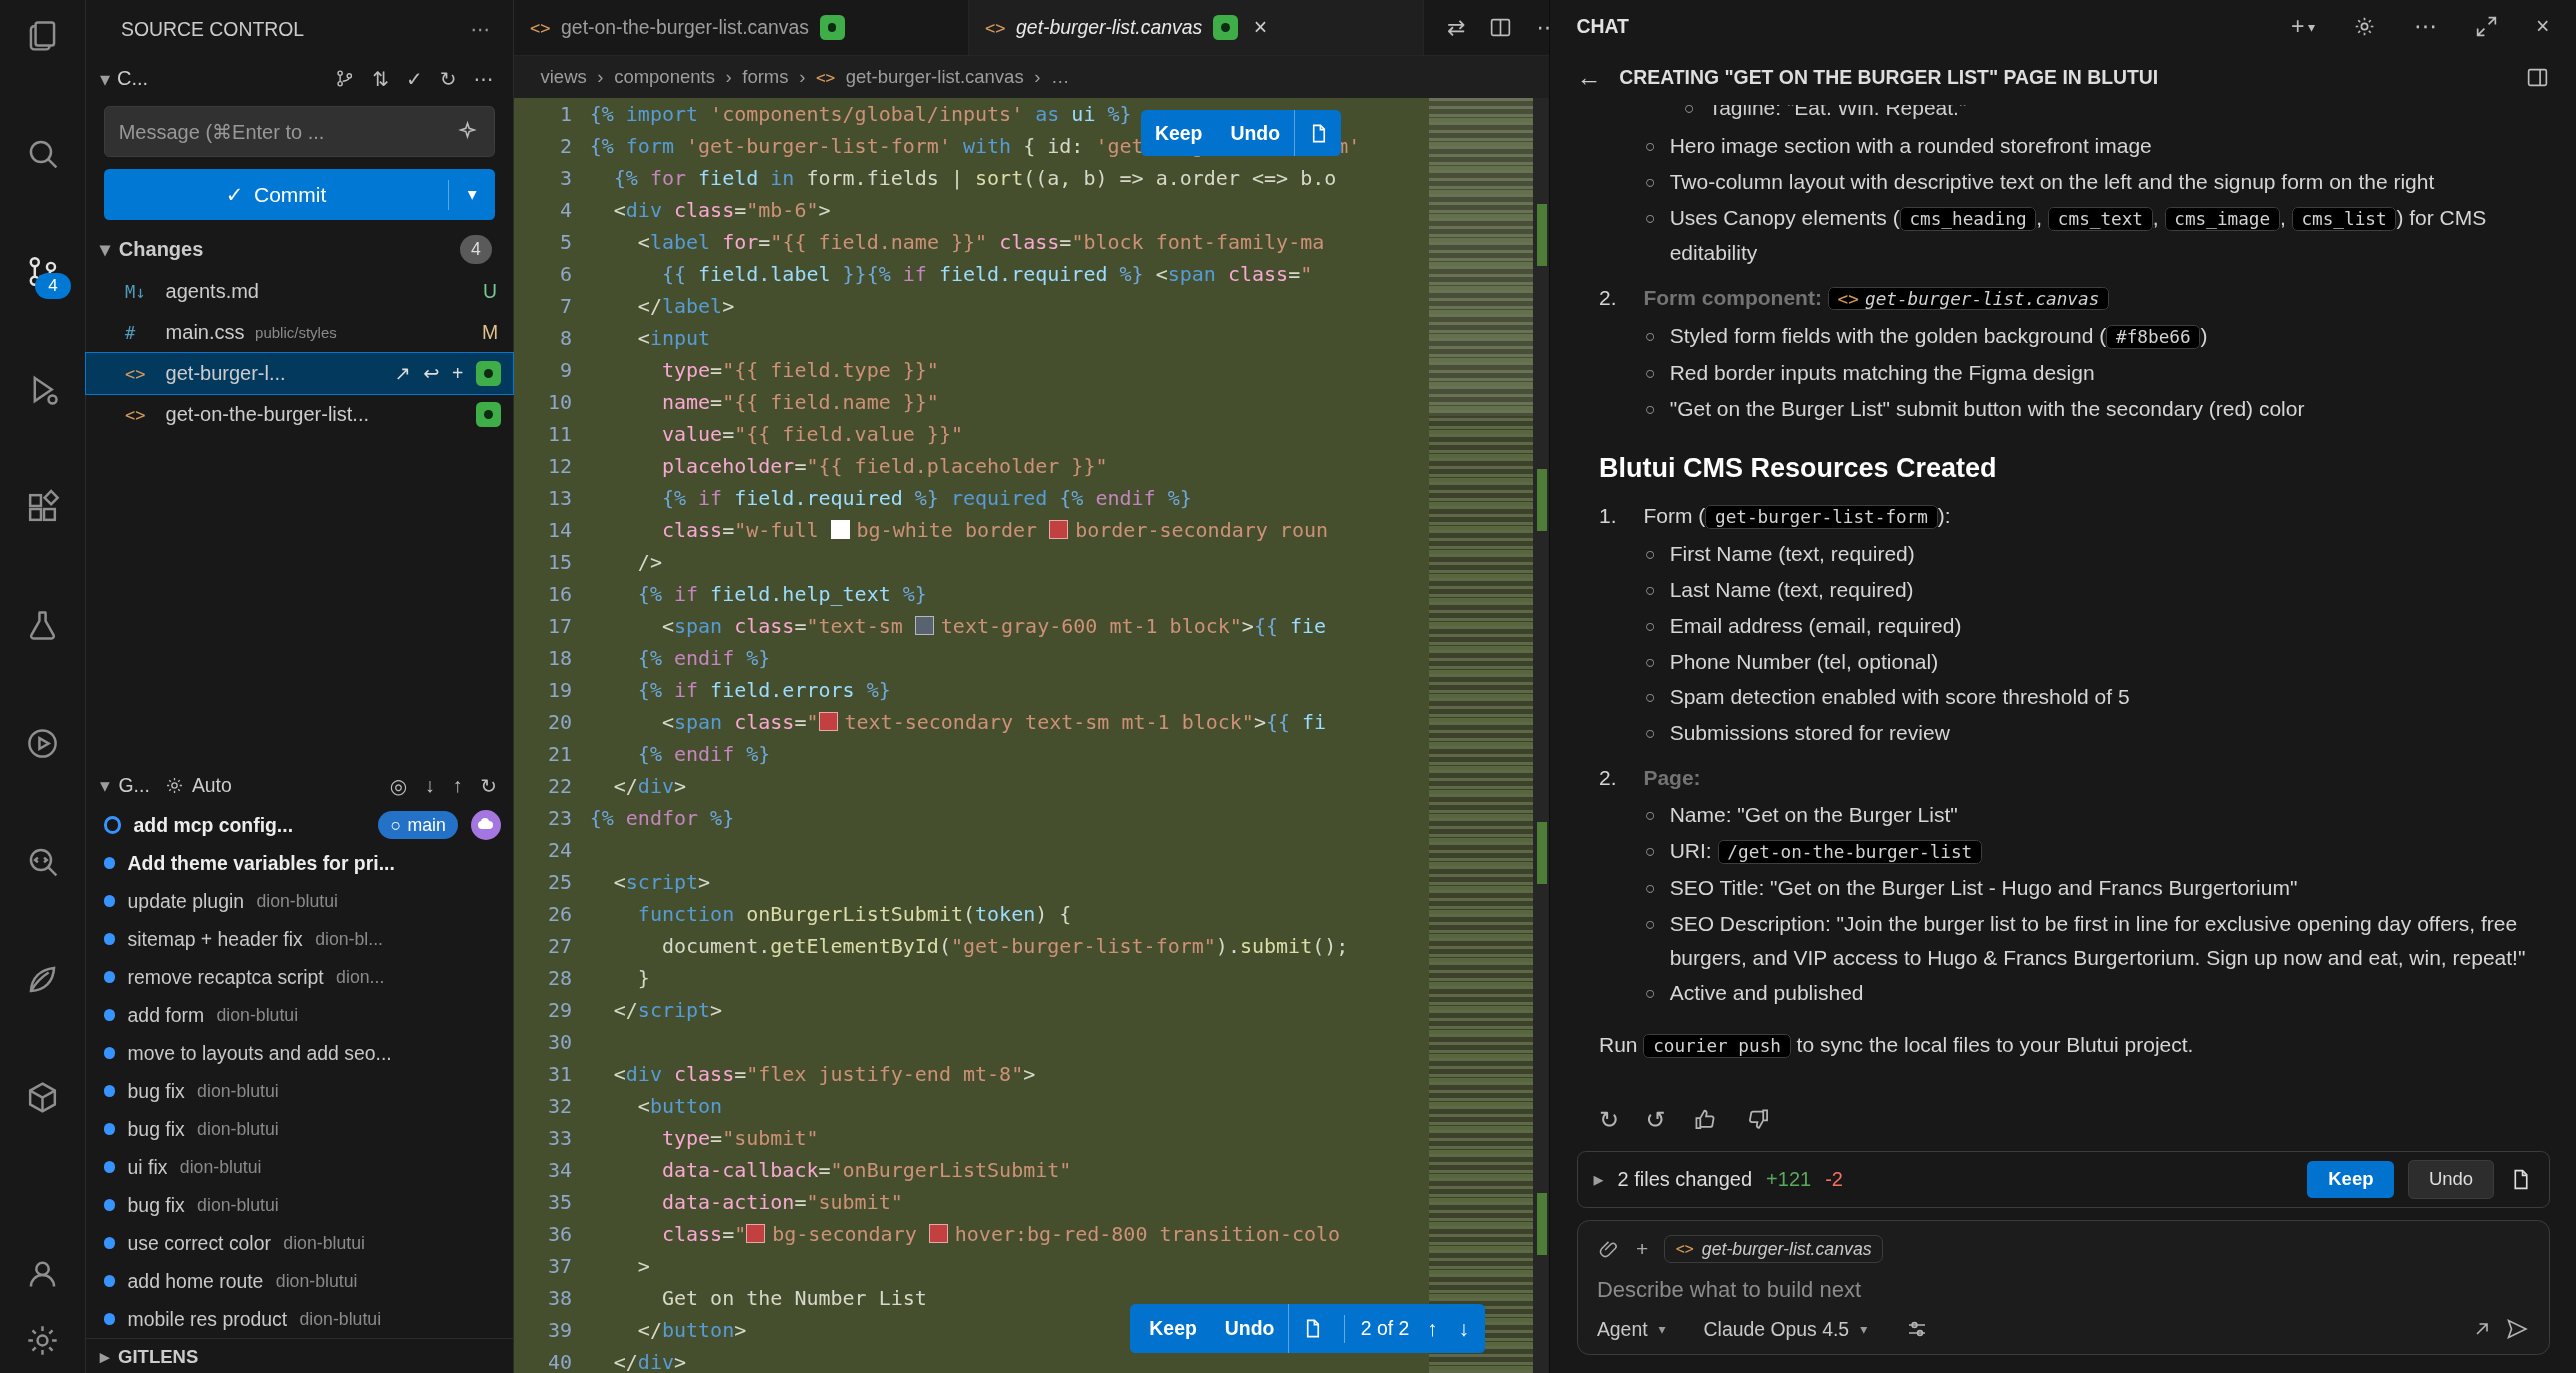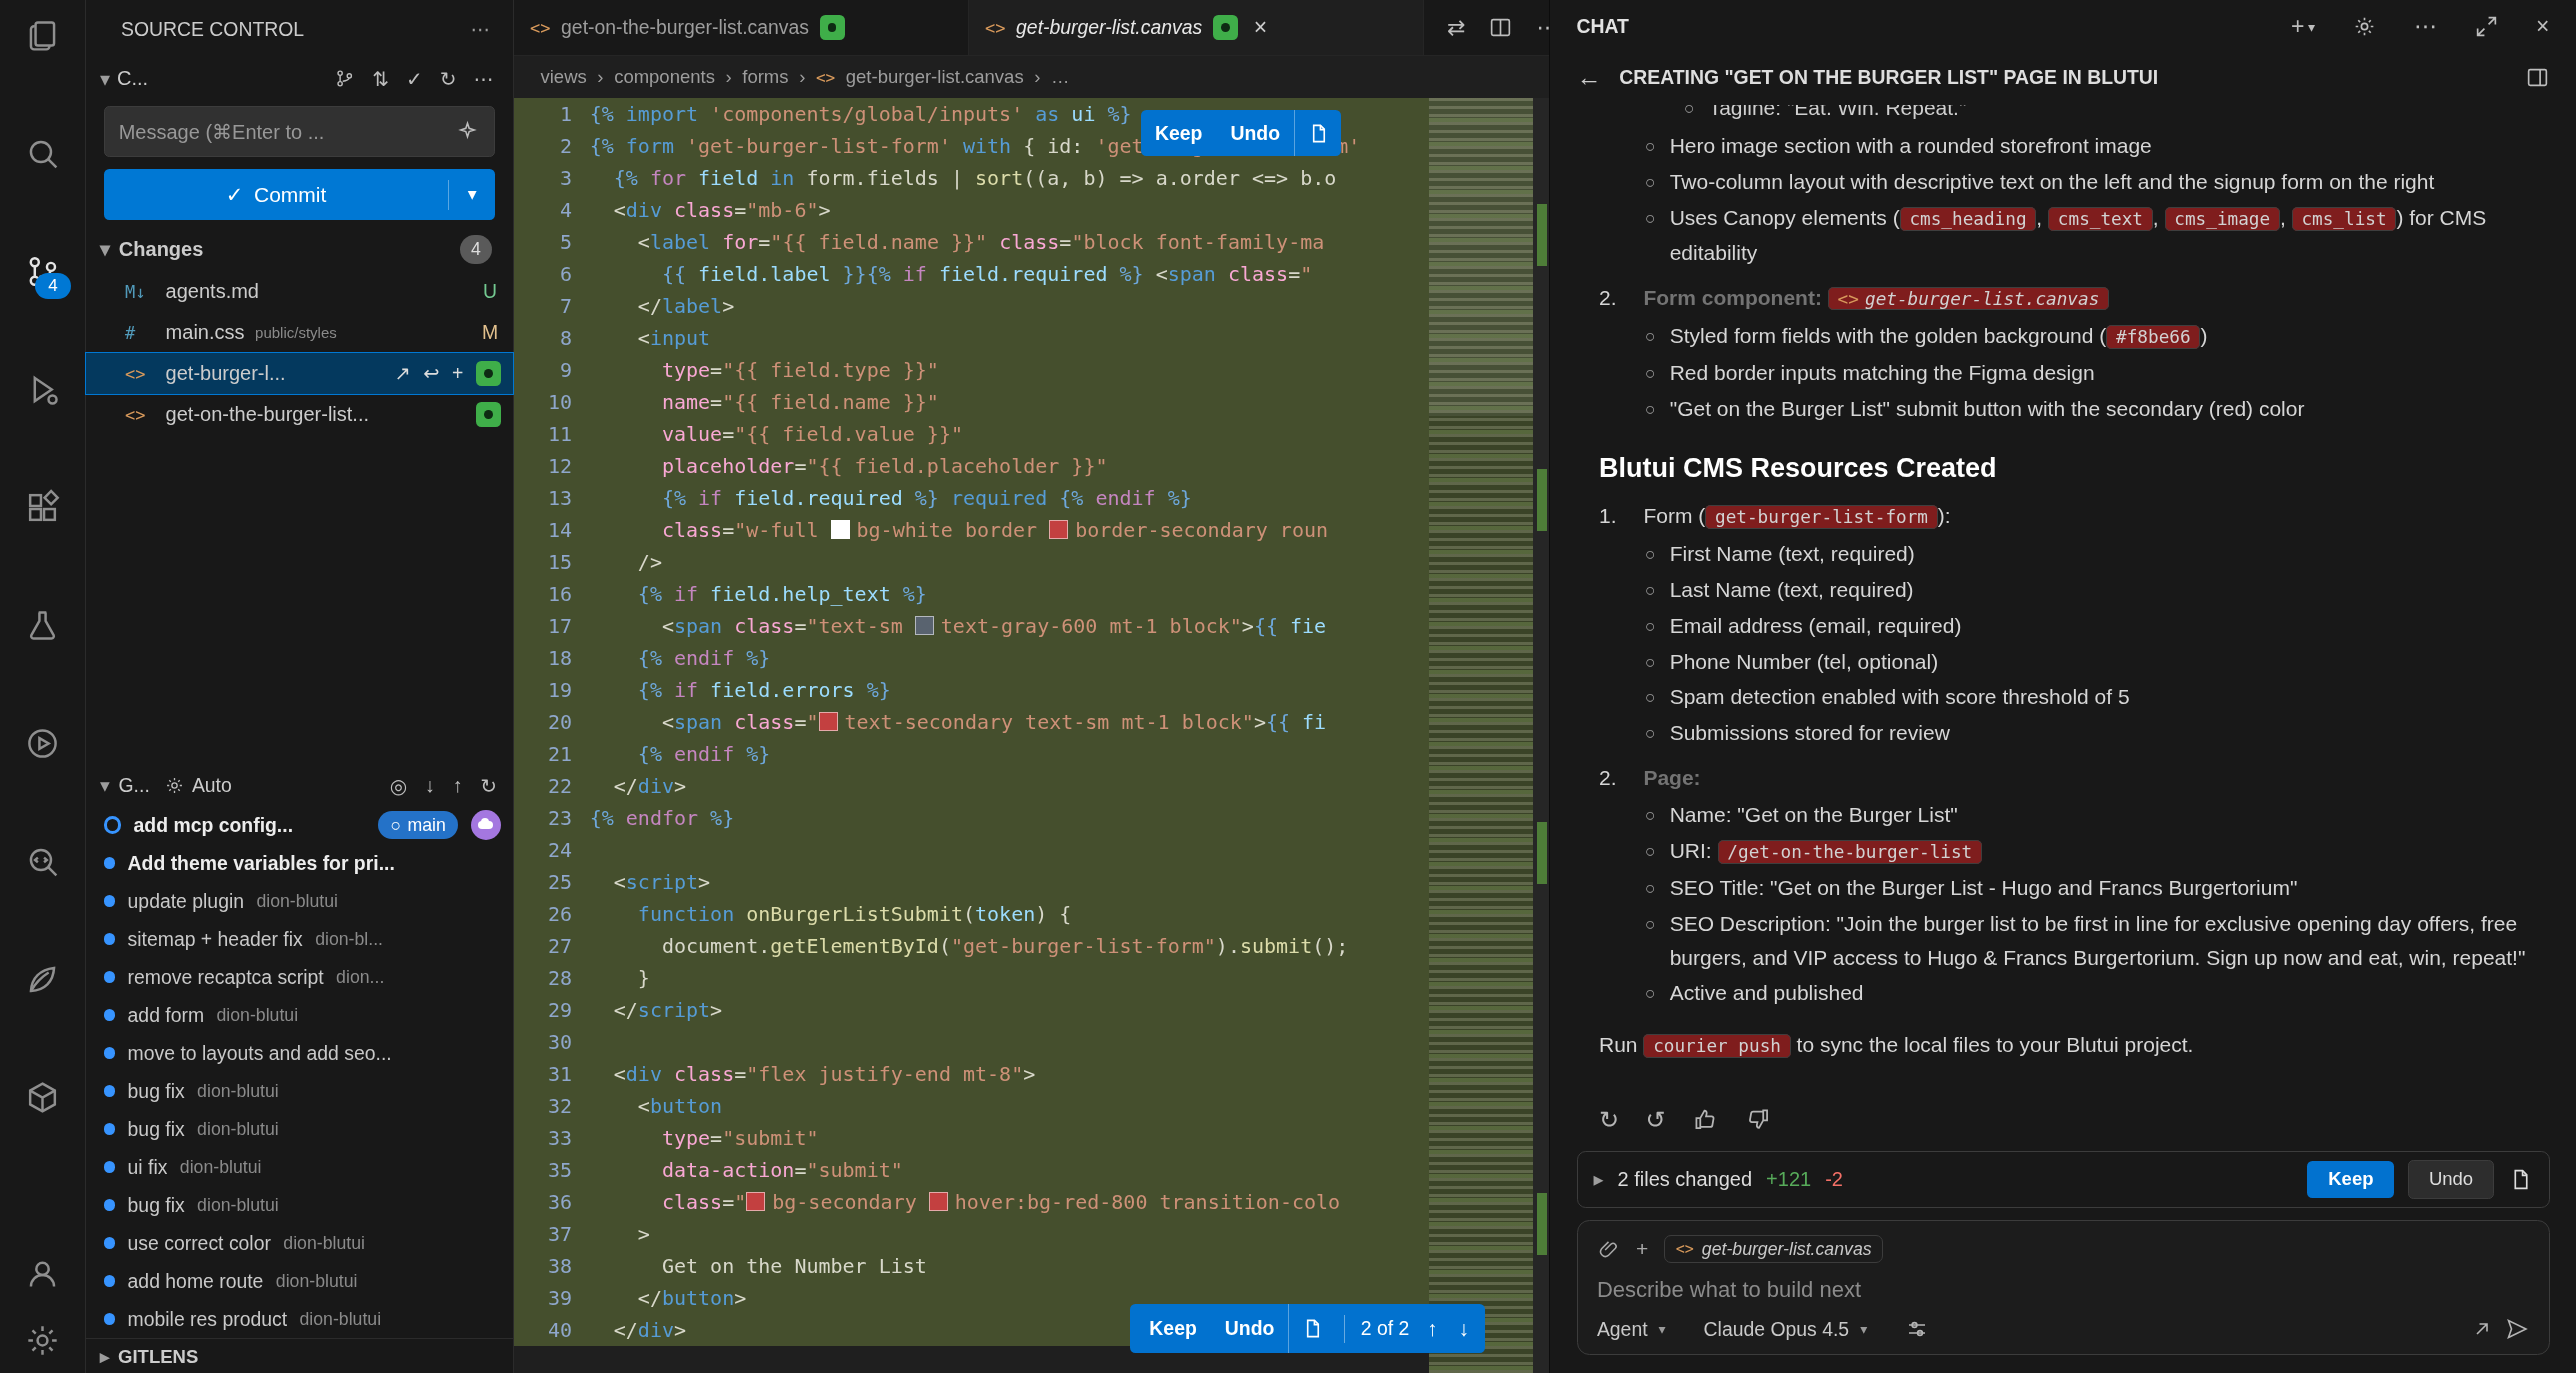--- a/index.html
+++ b/index.html
@@ -125,21 +125,21 @@
   .blk{margin:1.8px 0;}
   .blk.li2{display:flex;gap:14px;padding-left:46px;}
   .blk.li1{display:flex;gap:12.4px;margin:10.6px 0 3.5px;}
   .blk.h2{font-size:27px;font-weight:700;color:#fff;margin:25px 0 14px;}
   .blk.p{margin:17.7px 0 5.3px;}
   .bullet{flex:none;color:#9a9a9a;font-size:17.7px;}
   .num{flex:none;width:32px;}
   .body{min-width:0;}
   .bold{font-weight:700;color:#737373;}
   .chip{font-family:"D ejaVu Sans Mono",monospace;font-family:"DejaVu Sans Mono",monospace;font-size:17.7px;
-    background:#7f1d1d;border:0.9px solid #3e3e3e;border-radius:5.3px;padding:0.9px 8.8px;color:#d2d2d2;white-space:nowrap;}
+    background:#000000;border:0.9px solid #3e3e3e;border-radius:5.3px;padding:0.9px 8.8px;color:#d2d2d2;white-space:nowrap;}
   .chip .ci{color:#d7995b;margin-right:6.2px;}
   .clip{height:23px;overflow:hidden;}
   .clip-inner{display:flex;gap:14px;padding-left:85px;margin-top:-14px;color:#cfcfcf;}
   .chat-actions{height:48px;flex:none;display:flex;align-items:center;gap:26.5px;padding:0 49px;color:#b5b5b5;font-size:24px;}
   .chat-actions svg{width:26.5px;height:26.5px;stroke:#b5b5b5;fill:none;stroke-width:1.6;}
   .files-bar{margin:7px 26.5px 0;height:55px;flex:none;border:0.9px solid #3c3c3c;border-radius:8.8px;
     display:flex;align-items:center;gap:14px;padding:0 16px;font-size:20px;color:#ddd;}
   .add{color:#57ab5a;} .del{color:#f47067;}
   .keep-btn{margin-left:auto;background:#0272cf;color:#fff;border-radius:5.3px;height:37px;padding:0 21px;
     display:flex;align-items:center;font-weight:700;font-size:18.5px;cursor:pointer;}
@@ -584,20 +584,24 @@
           </div>
           <div class="code-line">
             <span class="gutter">32</span>
             <span class="ltext"><span class="c-p">    &lt;</span><span class="c-tag">button</span></span>
           </div>
           <div class="code-line">
             <span class="gutter">33</span>
             <span class="ltext"><span class="c-attr">      type</span><span class="c-p">=</span><span class="c-str">"submit"</span></span>
           </div>
           <div class="code-line">
+            <span class="gutter">34</span>
+            <span class="ltext"><span class="c-attr">      data-callback</span><span class="c-p">=</span><span class="c-str">"onBurgerListSubmit"</span></span>
+          </div>
+          <div class="code-line">
             <span class="gutter">35</span>
             <span class="ltext"><span class="c-attr">      data-action</span><span class="c-p">=</span><span class="c-str">"submit"</span></span>
           </div>
           <div class="code-line">
             <span class="gutter">36</span>
             <span class="ltext"><span class="c-attr">      class</span><span class="c-p">=</span><span class="c-str">"</span><span class="sw sw-r"></span><span class="c-str">bg-secondary </span><span class="sw sw-r"></span><span class="c-str">hover:bg-red-800 transition-colo</span></span>
           </div>
           <div class="code-line">
             <span class="gutter">37</span>
             <span class="ltext"><span class="c-p">    &gt;</span></span>

